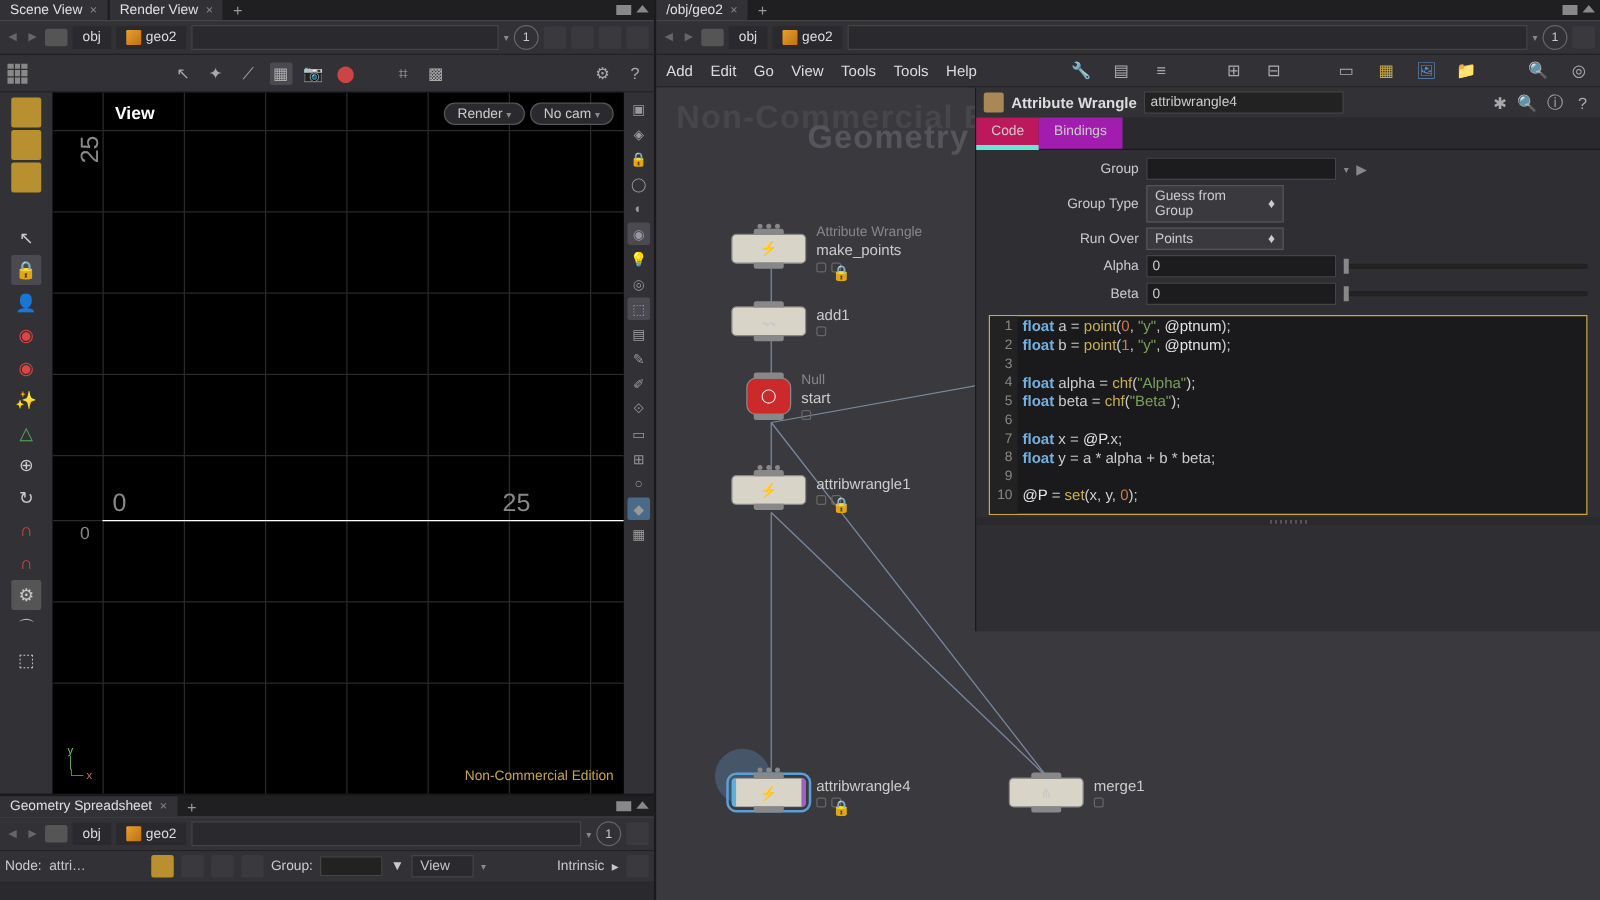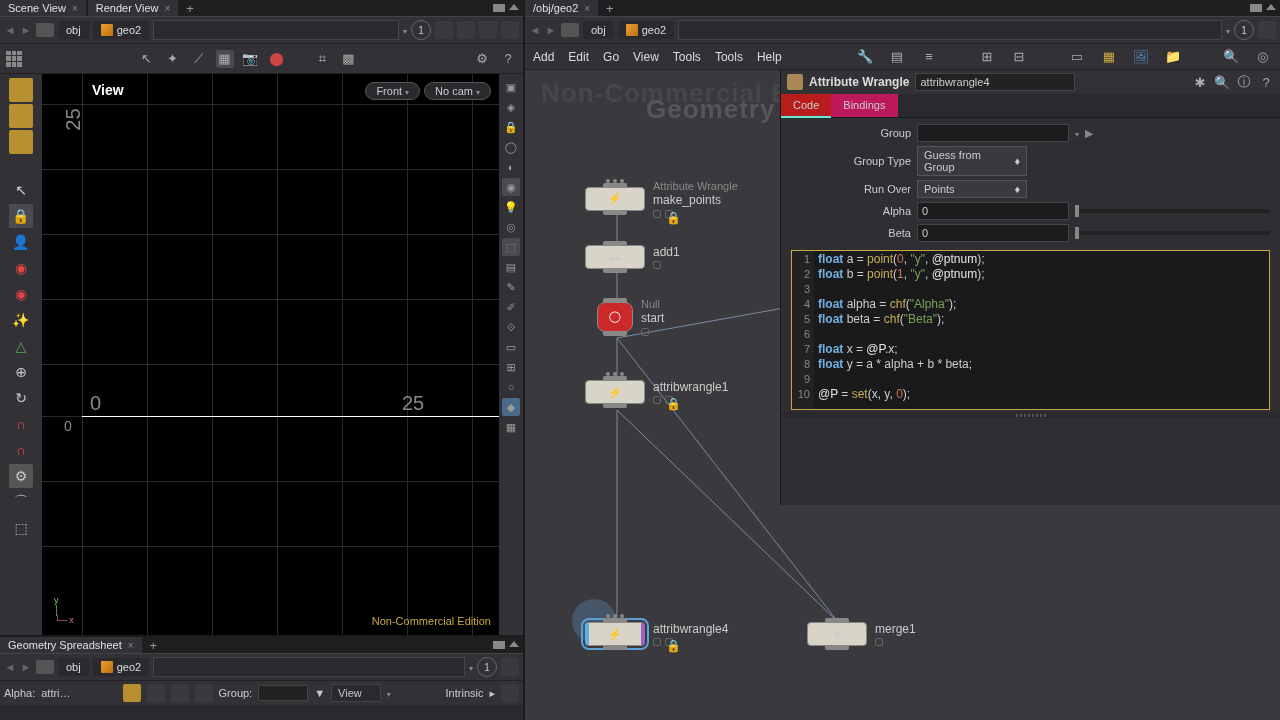--- a/index.html
+++ b/index.html
@@ -96,22 +96,22 @@
 
 .param-panel { position:absolute; top:0; right:0; width:500px; background:#2f2f33; border-left:1px solid #1a1a1c; display:flex; flex-direction:column; height:435px; }
 .param-head { height:24px; background:#323236; display:flex; align-items:center; padding:0 6px; gap:6px; }
 .param-head .icon { width:16px; height:16px; background:#a85; border-radius:2px; }
 .param-head .title { font-weight:bold; color:#ddd; font-size:12px; }
 .param-head input { background:#222; border:1px solid #444; color:#ccc; padding:2px 4px; font-size:11px; flex:0 0 160px; }
 .param-head .spacer { flex:1; }
 .param-head .hicon { width:16px; height:16px; color:#aaa; display:flex; align-items:center; justify-content:center; font-size:13px; }
 
 .param-tabs { display:flex; background:#2a2a2e; border-bottom:1px solid #1a1a1c; }
-.param-tabs .ptab { padding:5px 12px; color:#ccc; font-size:11px; background:#be185d; }
-.param-tabs .ptab.active { background:#b91c1c; border-bottom:2px solid #5eead4; margin-bottom:-1px; }
+.param-tabs .ptab { padding:5px 12px; color:#ccc; font-size:11px; background:#a21caf; }
+.param-tabs .ptab.active { background:#be185d; border-bottom:4px solid #5eead4; margin-bottom:-1px; }
 
 .param-rows { padding:6px 10px; display:flex; flex-direction:column; gap:4px; }
 .param-row { display:flex; align-items:center; gap:6px; }
 .param-row .plabel { width:120px; text-align:right; color:#ccc; font-size:11px; }
 .param-row input[type=text] { background:#1c1c1e; border:1px solid #444; color:#ccc; padding:2px 4px; font-size:11px; flex:0 0 65px; }
 .param-row .wide { flex:1; }
 .param-row select, .param-row .psel { background:#3a3a3e; border:1px solid #555; color:#ccc; padding:2px 6px; font-size:11px; flex:0 0 110px; display:flex; justify-content:space-between; align-items:center; }
 .slider { flex:1; height:4px; background:#222; position:relative; }
 .slider .handle { position:absolute; left:0; top:-4px; width:4px; height:12px; background:#888; }
 .param-row .arrow { width:14px; color:#888; }
@@ -237,21 +237,21 @@
           <div class="vp-gridline-h" style="top:160px"></div>
           <div class="vp-gridline-h" style="top:225px"></div>
           <div class="vp-gridline-h" style="top:290px"></div>
           <div class="vp-gridline-h" style="top:342px"></div>
           <div class="vp-gridline-h" style="top:407px"></div>
           <div class="vp-gridline-h" style="top:472px"></div>
         <div class="vp-axis-line-h"></div>
         <div class="vp-label">View</div>
         <div class="vp-dropdowns">
           <div class="vp-dd">
-              <span>Front</span>
+              <span>Render</span>
               <span class="chev"></span>
             </div>
           <div class="vp-dd">
               <span>No cam</span>
               <span class="chev"></span>
             </div>
         </div>
         <div class="vp-axis-y">25</div>
         <div class="vp-axis-x0">0</div>
         <div class="vp-axis-x25">25</div>
@@ -304,21 +304,21 @@
         <span class="path-seg">
             <span class="orange-cube"></span>
             <span>geo2</span>
           </span>
         <div class="path-input"></div>
         <span class="chev"></span>
         <div class="circ-num">1</div>
         <div class="nav-btn"></div>
       </div>
       <div class="spread-bar">
-        <span class="lbl">Alpha:</span>
+        <span class="lbl">Node:</span>
         <span>attri…</span>
         <div style="width:40px"></div>
         <div class="nav-btn" style="background:#b89030"></div>
         <div class="nav-btn"></div>
         <div class="nav-btn"></div>
         <div class="nav-btn"></div>
         <span class="lbl">Group:</span>
         <input type="text" style="">
         <span>▼</span>
         <div class="dd"><span>View</span></div>

